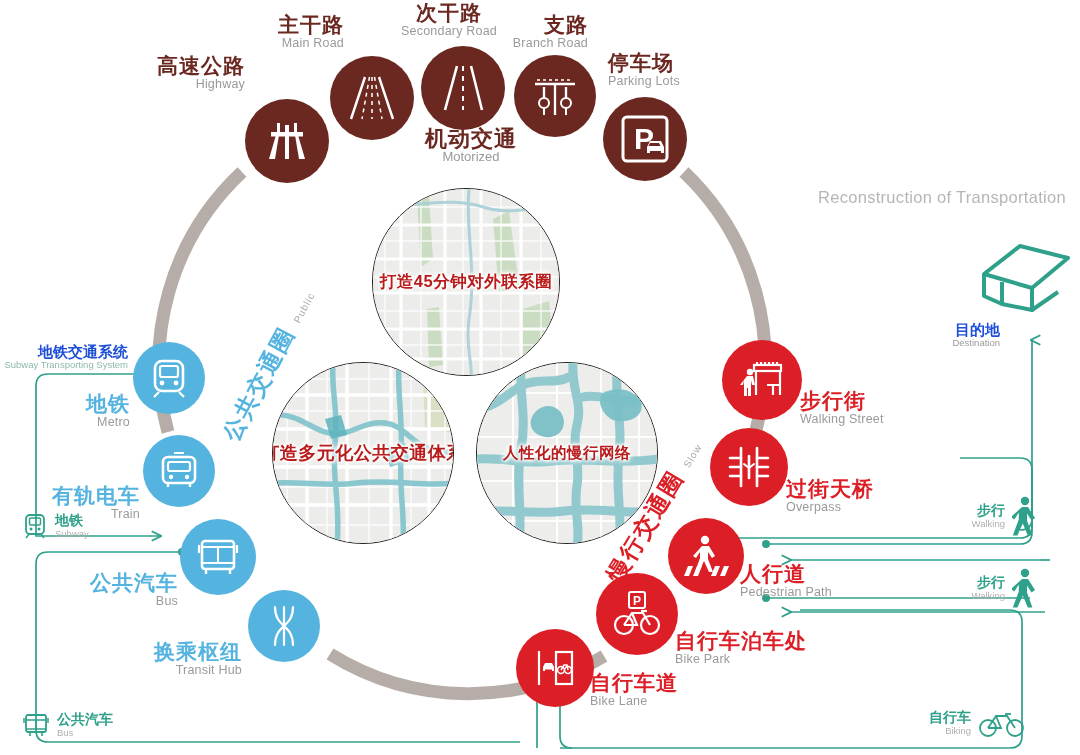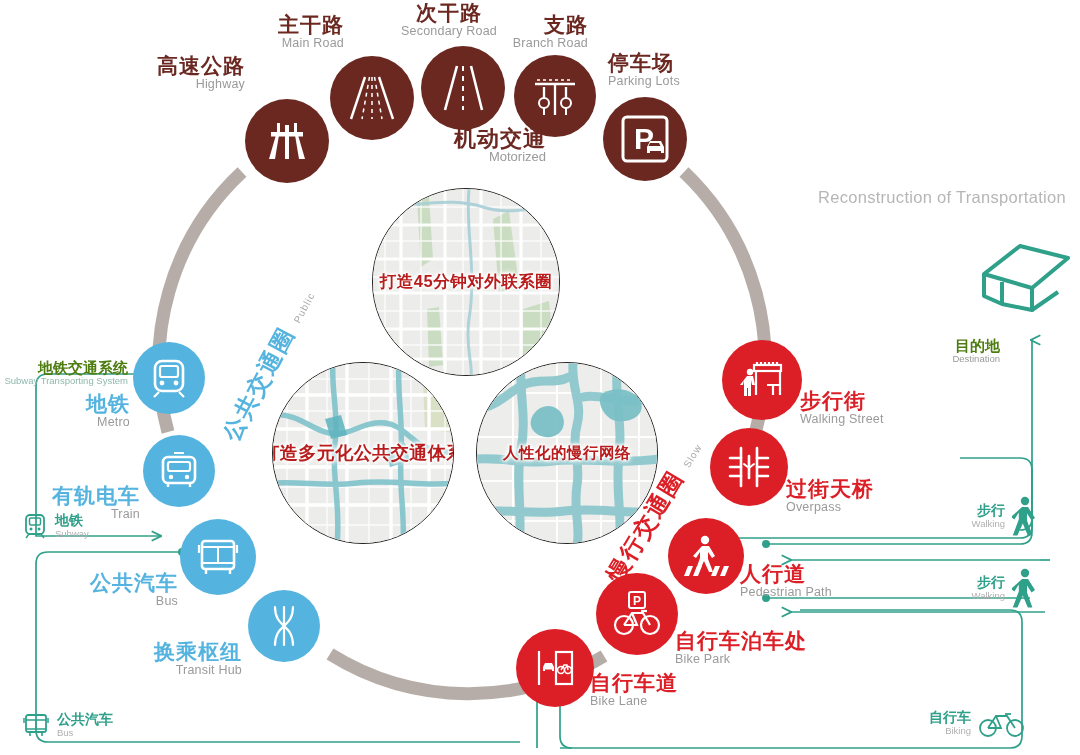--- a/index.html
+++ b/index.html
@@ -55,26 +55,26 @@
     white-space: nowrap;
     text-shadow: 0 0 3px #fff, 0 0 3px #fff, 0 0 6px #fff, 0 0 6px #fff, 1px 1px 3px #fff, -1px -1px 3px #fff;
   }
   .mapcircle svg { position: absolute; left: 0; top: 0; }
 
   
   .lbl { position: absolute; white-space: nowrap; line-height: 1.05; }
   .lbl .cn { font-weight: bold; display: block; }
   .lbl .en { display: block; color: #9a9a9a; font-weight: normal; }
   .lbl.ar { text-align: right; }
-  .lbl.ac { text-align: right; }
+  .lbl.ac { text-align: center; }
 
   .c-maroon .cn { color: #6B2821; }
   .c-blue   .cn { color: #55B4DF; }
   .c-red    .cn { color: #DC1F26; }
-  .c-green  .cn { color: #4d7c0f; margin-top: 16px; }
+  .c-green  .cn { color: #1d4ed8; }
 
   .sz-lg .cn { font-size: 21px; letter-spacing: 1px; }
   .sz-lg .en { font-size: 12.5px; letter-spacing: .2px; margin-top: 1px; }
   .sz-sm .cn { font-size: 13px; text-align: right; }
   .sz-sm .en { font-size: 9.5px; margin-top: 0px; }
 
   
   .ringlbl { position: absolute; white-space: nowrap; font-weight: bold; }
   .ringlbl .rcn { font-size: 23px; letter-spacing: 2px; display:inline-block; }
   .ringlbl .ren { font-size: 10px; color: #a9a9a9; letter-spacing: 1px; display:inline-block; font-weight: normal; }

